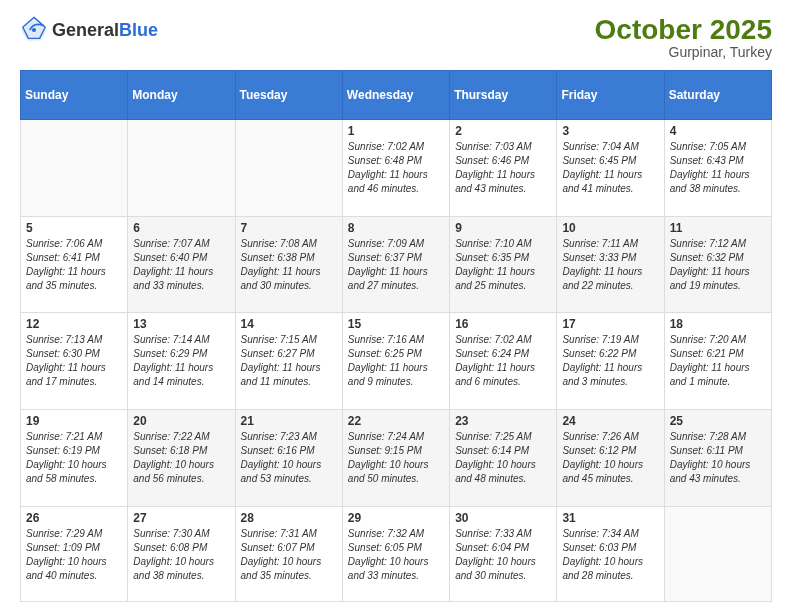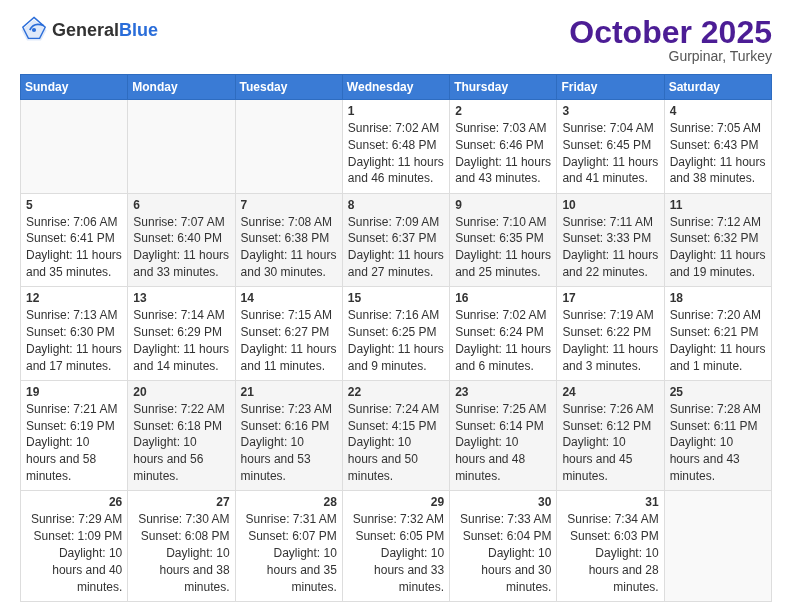--- a/index.html
+++ b/index.html
@@ -39,42 +39,42 @@
       color: #2a6dd9;
     }
     .logo-icon {
       width: 28px;
       height: 28px;
     }
     .title-area {
       text-align: right;
     }
     .month-title {
-      font-size: 32px;
-      font-weight: bold;
-      color: #4c1d95;
+      font-size: 28px;
+      font-weight: bold;
+      color: #4d7c0f;
       line-height: 1;
     }
     .subtitle {
       font-size: 14px;
       color: #555;
     }
     .calendar {
       flex: 1;
       border: 1px solid #ccc;
       border-collapse: collapse;
       width: 100%;
       table-layout: fixed;
     }
     .calendar th {
       background: #3a7bd5;
       color: #fff;
       font-size: 12px;
       font-weight: bold;
-      padding: 5px 4px;
+      padding: 17px 4px;
       text-align: left;
       border: 1px solid #2e6cc0;
     }
     .calendar td {
       vertical-align: top;
       padding: 4px 5px;
       border: 1px solid #ddd;
       font-size: 9.5px;
       color: #333;
       height: 82px;
@@ -87,30 +87,30 @@
       background: inherit;
     }
     .day-number {
       font-size: 12px;
       font-weight: bold;
       color: #333;
       display: block;
       margin-bottom: 2px;
     }
     .day-info {
-      font-size: 12px;
+      font-size: 10px;
       color: #333;
       line-height: 1.4;
+      font-style: italic;
     }
     .empty-cell {
       background: #f9f9f9 !important;
     }
     .last-row td {
       height: 76px;
-      text-align: right;
     }
   </style>
 </head>
 <body>
 
 <div class="page">
   <div class="header">
     <div class="logo">
       <svg class="logo-icon" viewBox="0 0 40 40" xmlns="http://www.w3.org/2000/svg">
         <polygon points="20,5 38,20 30,35 10,35 2,20" fill="#2a6dd9" opacity="0.15"></polygon>
@@ -296,21 +296,21 @@
           <td>
             <span class="day-number">21</span>
             <div class="day-info">Sunrise: 7:23 AM
 Sunset: 6:16 PM
 Daylight: 10 hours
 and 53 minutes.</div>
           </td>
           <td>
             <span class="day-number">22</span>
             <div class="day-info">Sunrise: 7:24 AM
-Sunset: 4:15 PM
+Sunset: 9:15 PM
 Daylight: 10 hours
 and 50 minutes.</div>
           </td>
           <td>
             <span class="day-number">23</span>
             <div class="day-info">Sunrise: 7:25 AM
 Sunset: 6:14 PM
 Daylight: 10 hours
 and 48 minutes.</div>
           </td>

